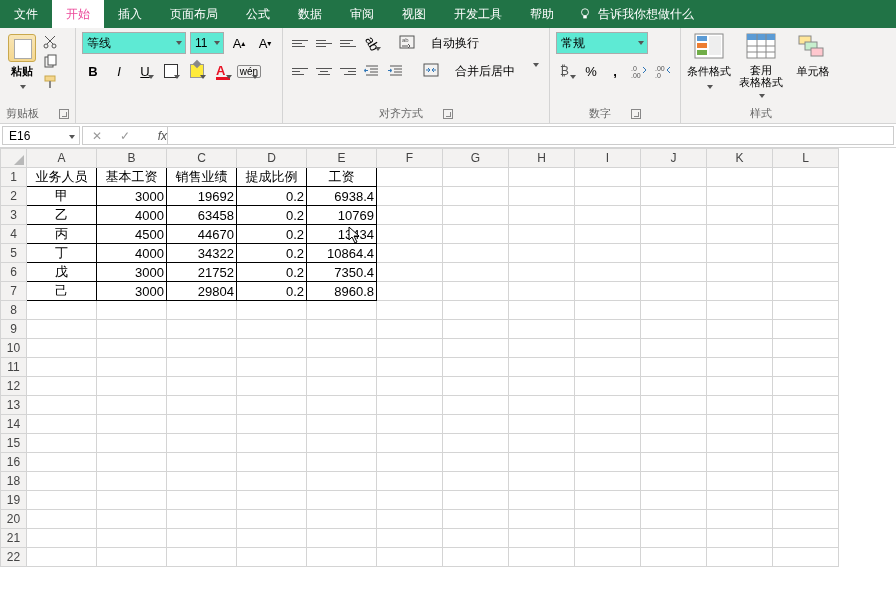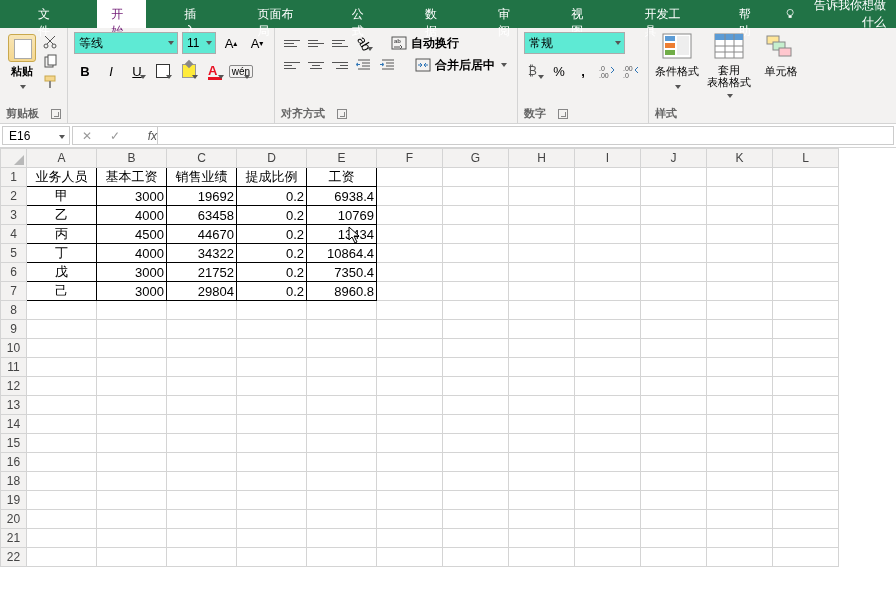--- a/index.html
+++ b/index.html
@@ -1,26 +1,26 @@
 <!DOCTYPE html>
 <html><head>
 <meta charset="utf-8">
 <style>
 * { box-sizing: border-box; margin: 0; padding: 0; font-family: "Microsoft YaHei", SimSun, sans-serif; }
 body { background: #fff; overflow: hidden; width: 896px; height: 611px; }
 
 .ribbon-tabs { background: #217346; display: flex; height: 28px; align-items: stretch; font-size: 12px; color: #fff; }
-.ribbon-tab { padding: 6px 14px; cursor: pointer; margin-left: 24px; }
-.ribbon-tab.active { background: #fff; color: #701a75; }
+.ribbon-tab { padding: 6px 14px; cursor: pointer; }
+.ribbon-tab.active { background: #fff; color: #ec4899; }
 .tell-me { display: flex; align-items: center; padding: 0 10px; gap: 6px; text-align: right; }
 .bulb { width: 14px; height: 14px; }
 
 .ribbon { background: #f3f2f1; border-bottom: 1px solid #d4d4d4; display: flex; height: 96px; }
 .group { border-right: 1px solid #d4d4d4; padding: 4px 6px 2px 6px; display: flex; flex-direction: column; justify-content: space-between; }
-.group-label { text-align: center; font-size: 11px; color: #666; padding-top: 2px; display: flex; justify-content: flex-start; align-items: center; gap: 12px; font-weight: bold; }
+.group-label { text-align: center; font-size: 11px; color: #666; padding-top: 2px; display: flex; justify-content: center; align-items: center; gap: 20px; }
 .dialoglauncher { width: 10px; height: 10px; border: 1px solid #888; position: relative; display: inline-block; }
 .dialoglauncher::after { content: ""; position: absolute; right: 1px; bottom: 1px; width: 4px; height: 4px; border-right: 1px solid #888; border-bottom: 1px solid #888; }
 
 .clipboard-main { display: flex; gap: 4px; }
 .paste-big { text-align: center; font-size: 11px; padding: 2px; font-weight: bold; }
 .paste-icon { width: 28px; height: 28px; background: linear-gradient(#f8e6b8,#f5d78e); border: 1px solid #c9a84d; border-radius: 3px; margin: 0 auto 2px auto; position: relative; }
 .paste-icon::after { content: ""; position: absolute; top: 4px; left: 5px; width: 16px; height: 18px; background: #fff; border: 1px solid #aaa; }
 .clip-small { display: flex; flex-direction: column; gap: 4px; padding-top: 2px; }
 .scissors, .copy-ic { width: 16px; height: 16px; }
 
@@ -35,36 +35,36 @@
 .split .caret { position: absolute; right: 2px; bottom: 3px; }
 .underline { text-decoration: underline; }
 .border-ic { width: 14px; height: 14px; border: 1px solid #333; display: inline-block; background: linear-gradient(#fff,#fff) padding-box; }
 .fill-ic { width: 14px; height: 14px; background: #ffeb3b; border: 1px solid #999; display: inline-block; position: relative; }
 .fill-ic::before { content:""; position:absolute; top:-4px; left:3px; width:6px; height:6px; background:#888; transform:rotate(45deg);}
 .fontcolor-ic { display:inline-block; }
 .fontcolor-ic .bar { display:block; height:3px; background:#e81123; width:14px; margin-top:-1px;}
 .wen { font-size: 10px; border: 1px solid #888; border-radius: 2px; padding: 0 2px; }
 
 .align-row { display: flex; gap: 2px; align-items: center; }
-.align-row + .align-row { }
+.align-row + .align-row { margin-top: 6px; }
 .align-ic { width: 16px; display: inline-flex; flex-direction: column; gap: 2px; }
 .align-ic span { height: 1px; background: #555; display: block; }
-.wrap-btn, .merge-btn { display: flex; align-items: center; gap: 4px; font-size: 12px; padding: 2px 4px; cursor: pointer; font-weight: bold; }
+.wrap-btn, .merge-btn { display: flex; gap: 16px; font-size: 12px; padding: 2px 4px; cursor: pointer; }
 .wrap-ic, .merge-ic { width: 16px; height: 14px; }
 
 .num-row { display: flex; gap: 2px; align-items: center; }
 .num-row + .num-row { margin-top: 6px; }
-.numfmt { width: 101px; text-align: right; }
+.numfmt { width: 92px; text-align: right; }
 
 .styles-row { display: flex; gap: 8px; }
 .bigbtn { text-align: center; font-size: 11px; width: 44px; cursor: pointer; }
 .bigbtn-ic { width: 32px; height: 28px; margin: 0 auto 2px auto; }
 
 .formula-bar { display: flex; height: 24px; border-bottom: 1px solid #d4d4d4; font-size: 12px; background: #fff; }
-.namebox { width: 68px; border: 1px solid #ccc; margin: 2px; padding: 2px 16px 2px 6px; position: relative; }
+.namebox { width: 78px; border: 1px solid #ccc; margin: 2px; padding: 2px 16px 2px 6px; position: relative; }
 .namebox .caret { position: absolute; right: 4px; top: 8px; }
 .fb-btns { display: flex; align-items: center; border: 1px solid #ccc; margin: 2px 0; }
 .fb-btn { width: 28px; text-align: center; color: #999; padding: 2px 0; }
 .fx { font-style: italic; color: #555; text-align: right; }
 .formula-input { flex: 1; border: 1px solid #ccc; border-left: none; margin: 2px 2px 2px 0; padding: 2px 6px; }
 
 .sheet { position: relative; font-size: 13px; overflow: hidden; height: 463px; }
 table { border-collapse: collapse; table-layout: fixed; }
 th, td { border: 1px solid #d4d4d4; height: 19px; padding: 0 2px; font-weight: normal; overflow: hidden; white-space: nowrap; }
 .col-head { background: #f3f2f1; text-align: center; font-size: 12px; color: #444; }

